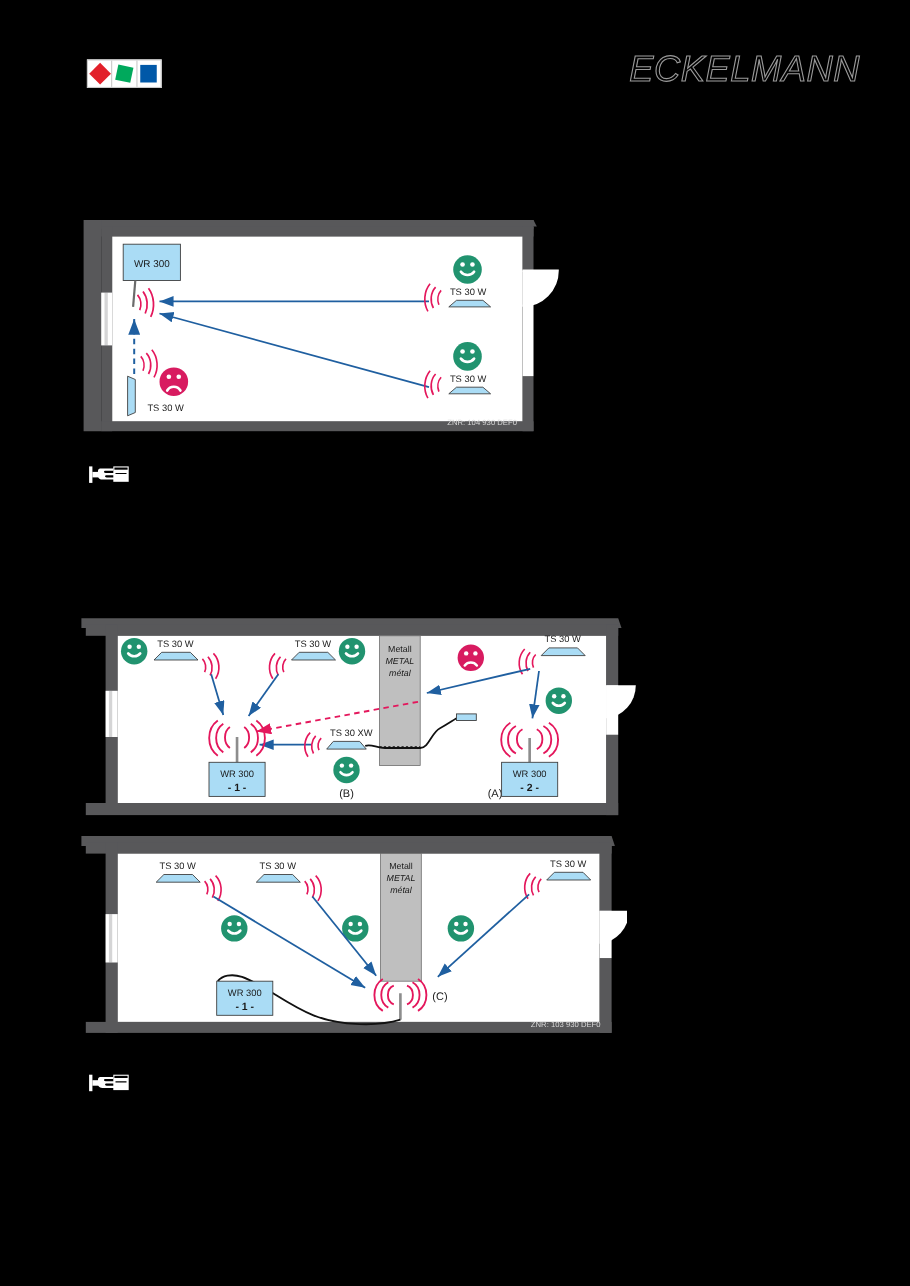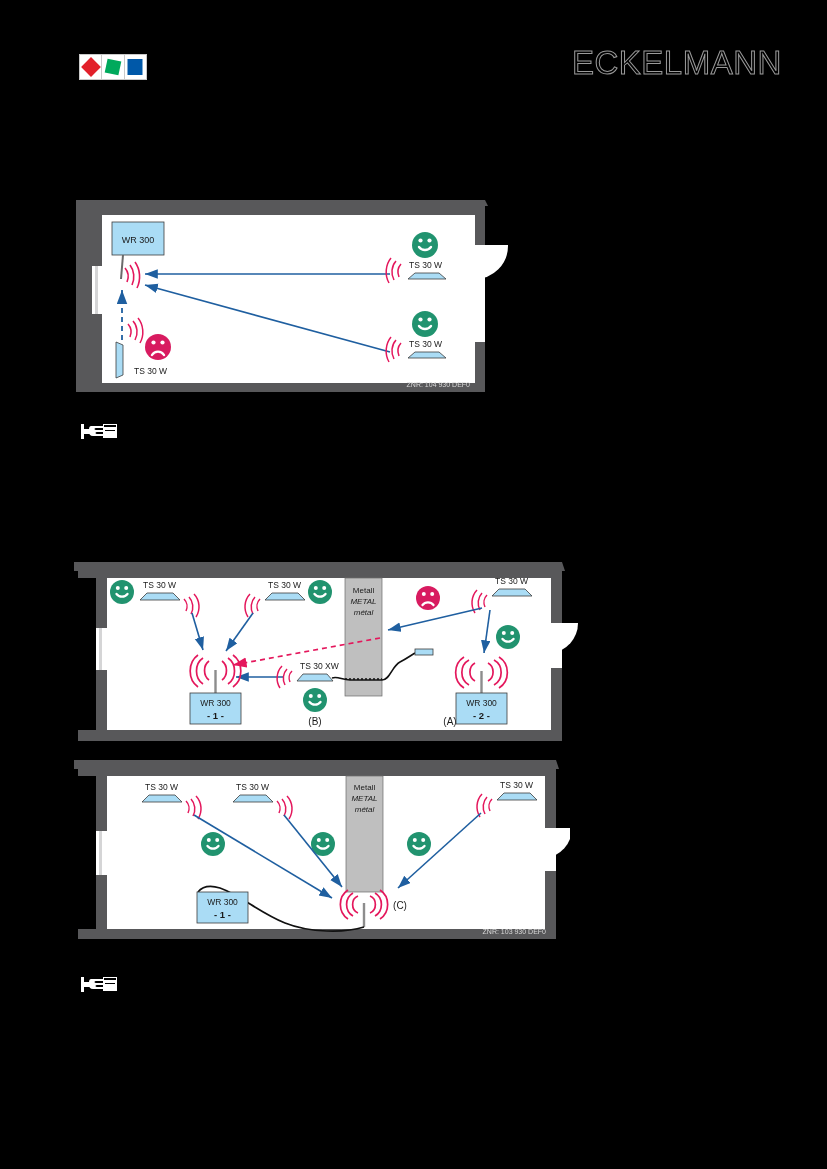--- a/index.html
+++ b/index.html
@@ -55,20 +55,21 @@
     position: absolute;
     left: 572px; top: 47px;
     width: 196px; height: 32px;
     font-size: 33px;
     letter-spacing: 0.5px;
     line-height: 32px;
     color: #000000;
     -webkit-text-stroke: 1px #9a9a9a;
     text-align: center;
     font-family: "Liberation Sans", sans-serif;
+    font-style: italic;
   }
 
   
   .figure { position: absolute; }
   .fig-svg { display: block; }
 
   .hand-icon { position: absolute; }
 </style>
 </head>
 <body>

